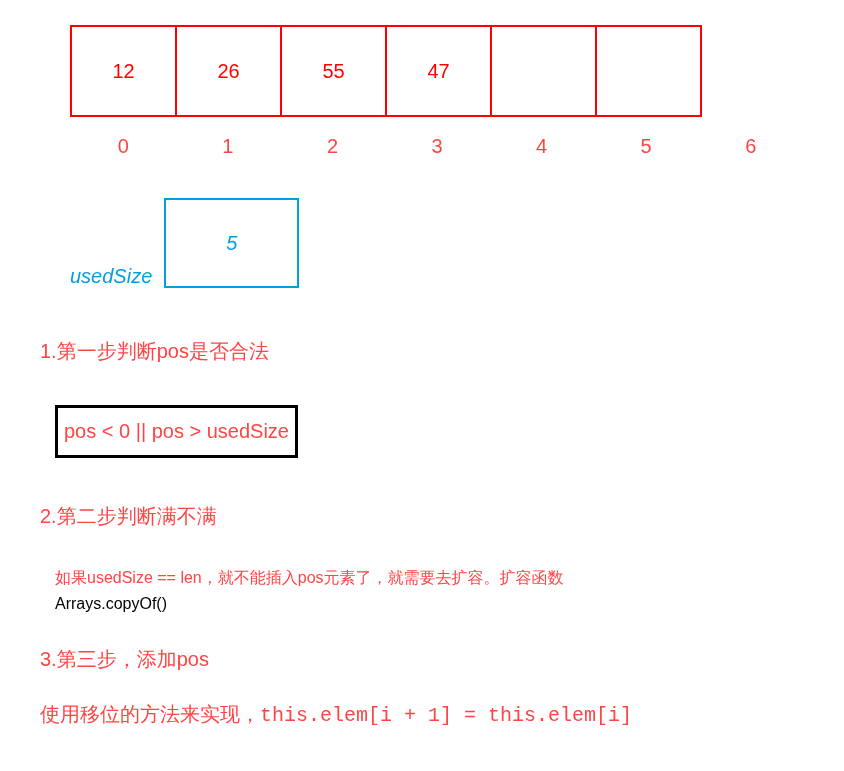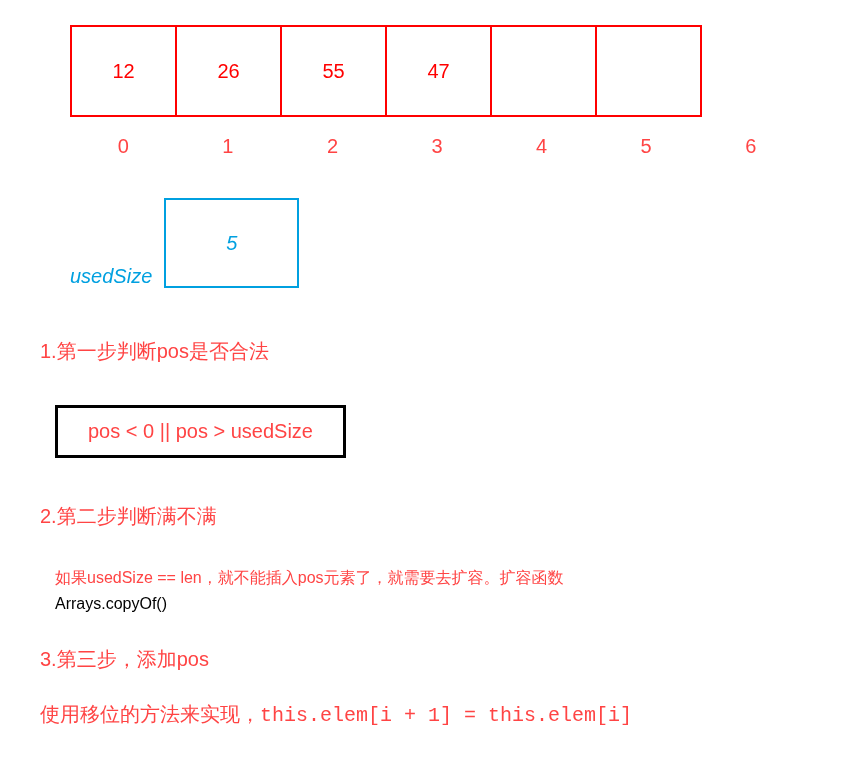--- a/index.html
+++ b/index.html
@@ -80,21 +80,21 @@
     .step-text-3 {
       margin-top: 30px;
     }
     .step-text-4 {
       margin-top: 28px;
       font-family: Liberation Mono, monospace;
     }
     .condition-box {
       border: 3px solid #000000;
       display: inline-block;
-      padding: 12px 30px;
+      padding: 12px 6px;
       margin-left: 15px;
       margin-top: 40px;
     }
     .condition-text {
       color: #ff4444;
       font-size: 20px;
     }
     .description-text {
       color: #ff4444;
       font-size: 16px;

